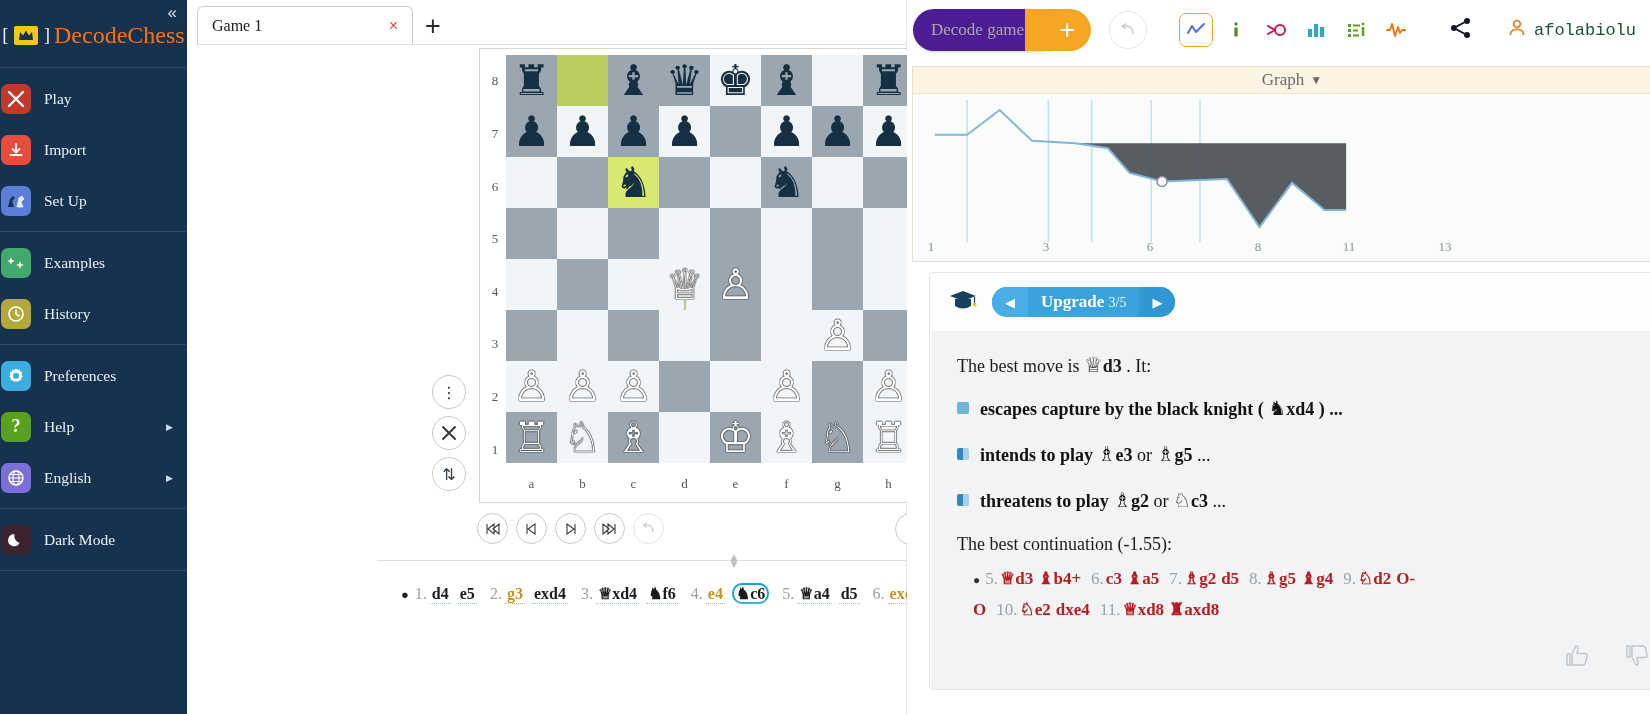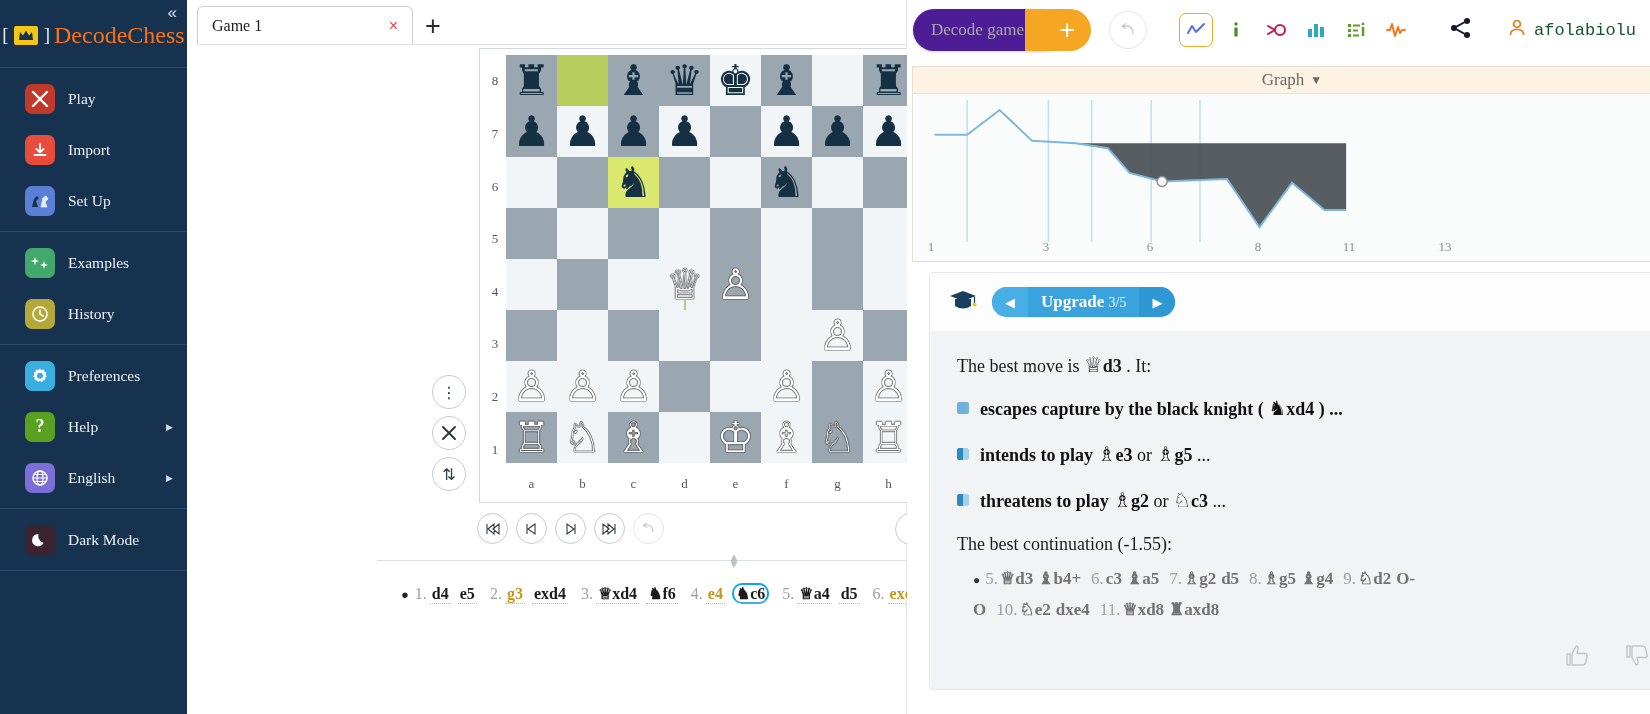--- a/index.html
+++ b/index.html
@@ -35,21 +35,21 @@
   }
   .crown-box {
     display: inline-flex; align-items: center; justify-content: center;
     width: 24px; height: 19px; background: #f5c518; border-radius: 2px;
     margin: 0 1px;
   }
   .brand-name { font-size: 24px; color: #f97316; }
   .sb-sep { height: 1px; background: #2a4a6b; margin: 5px 0; }
   .sb-item {
     display: flex; align-items: center; height: 51px;
-    padding-left: 25px; gap: 13px; cursor: pointer; position: relative;
+    padding-left: 1px; gap: 13px; cursor: pointer; position: relative;
   }
   .sb-ico {
     width: 30px; height: 30px; border-radius: 7px;
     display: flex; align-items: center; justify-content: center;
     color: #fff; flex: 0 0 30px;
   }
   .sb-label { font-size: 15.5px; color: #eaf1f7; font-family: "Liberation Serif", serif; }
   .sb-arrow {
     position: absolute; right: 14px; font-size: 9px; color: #cfdcea;
     font-family: "Liberation Sans", sans-serif;
@@ -244,21 +244,21 @@
   .bsq {
     width: 12px; height: 12px; border-radius: 2px; flex: 0 0 12px;
     background: linear-gradient(90deg,#2e88c4 50%,#a8cfe8 50%);
   }
   .bsq.full { background: #6fb3dd; }
   .ins-b-text { font-size: 18px; font-weight: bold; color: #111; font-family: "Liberation Serif", serif; }
   .cont-title { font-size: 18px; color: #1c1c1c; margin: 4px 0 9px 0; font-family: "Liberation Serif", serif; }
   .cont-lines { padding-left: 16px; font-size: 17px; line-height: 30px; font-family: "Liberation Serif", serif; }
   .cdot { font-size: 12px; color: #333; }
   .cnum { color: #9aa1a8; margin: 0 2px 0 5px; }
-  .cmv { font-weight: bold; color: #737373; margin-right: 5px; }
+  .cmv { font-weight: bold; color: #b91c1c; margin-right: 5px; }
   .feedback { position: absolute; right: 24px; bottom: 16px; display: flex; gap: 34px; }
   .fb { font-size: 22px; color: #c0c6cc; cursor: pointer; font-family: "DejaVu Sans", sans-serif; }
   .sym { font-family: "DejaVu Sans", sans-serif; font-weight: normal; }
 </style>
 </head>
 <body>
 
 <div class="app">
 
   <div class="sidebar">

